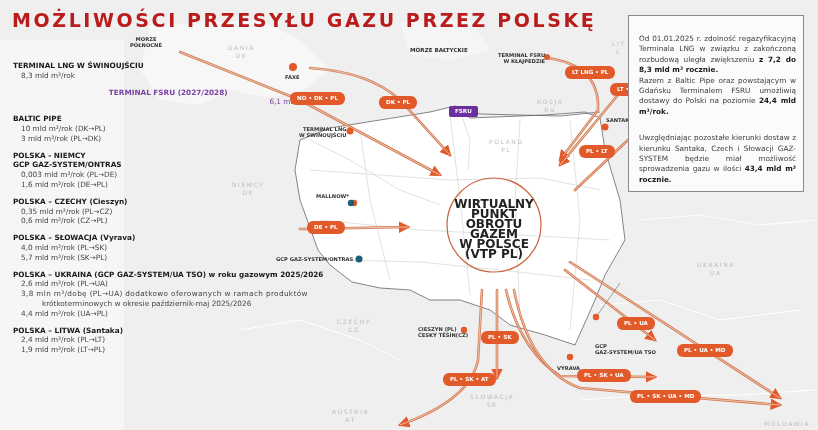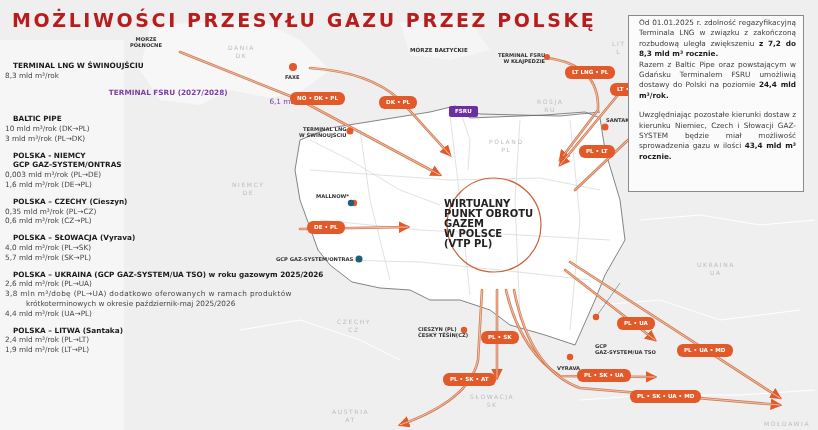--- a/index.html
+++ b/index.html
@@ -16,50 +16,50 @@
     font-size: 19px; letter-spacing: 2.6px; color: #b91c1c; white-space: nowrap;
   }
   .left-panel {
     position: absolute; left: 0; top: 40px; width: 124px; height: 390px;
     background: #f6f6f6;
   }
   .legend { position: absolute; left: 5px; top: 61px; font-size: 7.3px; line-height: 9.8px; }
   .legend .blk { margin-bottom: 7px; }
   .legend .h { font-weight: bold; color: #1a1a1a; margin-left: 8px; }
   .legend .h.purple { color: #7a3fa5; text-align: center; }
-  .legend .v { color: #454545; white-space: nowrap; }
+  .legend .v { color: #454545; white-space: nowrap; margin-left: 16px; }
   .legend .v.purple { color: #7a3fa5; text-align: right; }
   .legend .cols { display: flex; }
   .legend .col1 { width: 110px; }
   .legend .indent { padding-left: 21px; }
   .map-label {
     position: absolute; font-size: 5.2px; font-weight: bold; color: #333;
     text-align: center; line-height: 6px; white-space: nowrap;
   }
   .country {
     position: absolute; font-size: 6px; color: #bcbcbc; letter-spacing: 1.6px;
     text-align: center; line-height: 8px; white-space: nowrap;
   }
   .badge {
     position: absolute; background: #e2592a; color: #fff; font-size: 5.6px;
     font-weight: bold; border-radius: 6px; padding: 0 7px; height: 13px; line-height: 13px;
     white-space: nowrap; text-align: center;
   }
   .badge.purple { background: #6b2fa0; border-radius: 2px; height: 11px; line-height: 11px; padding: 0 6px; }
   .vtp {
     position: absolute; left: 444px; top: 199px; width: 100px;
-    font-size: 10px; font-weight: bold; color: #222; text-align: left; line-height: 10px;
+    font-size: 12px; font-weight: bold; color: #222; text-align: center; line-height: 10px;
   }
   .info {
     position: absolute; left: 628px; top: 15px; width: 176px; height: 177px;
     background: #fbfbfb; border: 1px solid #8a8a8a; padding: 2px 7px 0 10px;
     font-size: 7.3px; line-height: 10.4px; color: #3c3c3c; text-align: justify;
     box-sizing: border-box;
   }
-  .info p { margin: 0 0 9px 0; }
+  .info p { margin: 16px 0 9px 0; }
   .info p.tight { margin-bottom: 0; }
   .info b { color: #1a1a1a; }
 </style>
 </head>
 <body>
 
 <svg id="map" viewBox="0 0 818 430">
   <defs>
     <marker id="ah" viewBox="0 0 10 10" refX="8" refY="5" markerWidth="4.5" markerHeight="4.5" orient="auto">
       <path d="M0,0 L10,5 L0,10 z" fill="#e2592a"></path>
@@ -284,14 +284,14 @@
 <div class="vtp">
   <div>WIRTUALNY</div>
   <div>PUNKT OBROTU</div>
   <div>GAZEM</div>
   <div>W POLSCE</div>
   <div>(VTP PL)</div>
 </div>
 
 <div class="info">
   <p><span>Od 01.01.2025 r. zdolność regazyfikacyjną Terminala LNG w związku z zakończoną rozbudową uległa zwiększeniu </span><b>z 7,2 do 8,3 mld m³ rocznie.</b><br><span>Razem z Baltic Pipe oraz powstającym w Gdańsku Terminalem FSRU umożliwią dostawy do Polski na poziomie </span><b>24,4 mld m³/rok.</b></p>
-  <p class="tight"><span>Uwzględniając pozostałe kierunki dostaw z kierunku Niemiec, Czech i Słowacji GAZ-SYSTEM będzie miał możliwość sprowadzenia gazu w ilości </span><b>43,4 mld m³ rocznie.</b></p>
+  <p class="tight"><span>Uwzględniając pozostałe kierunki dostaw z kierunku Santaka, Czech i Słowacji GAZ-SYSTEM będzie miał możliwość sprowadzenia gazu w ilości </span><b>43,4 mld m³ rocznie.</b></p>
 </div>
 
 </body></html>

